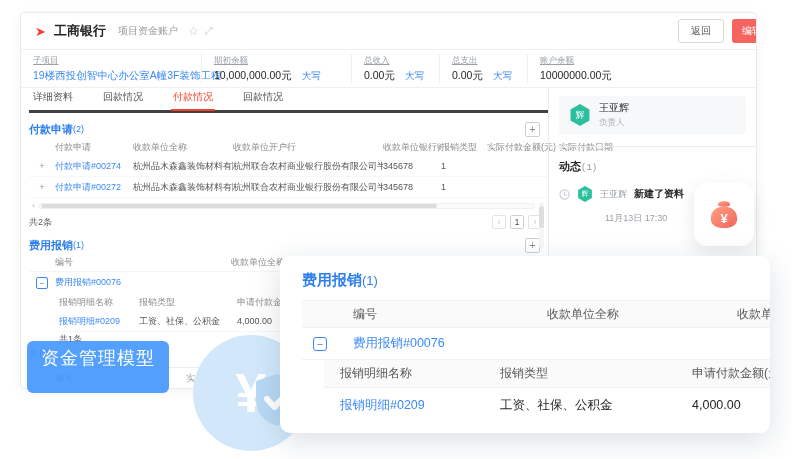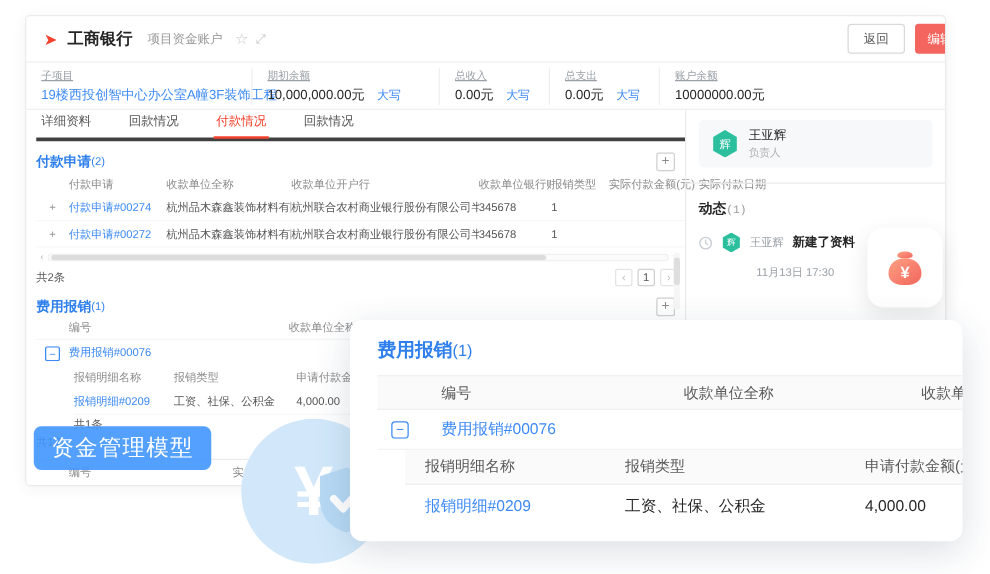--- a/index.html
+++ b/index.html
@@ -133,21 +133,21 @@
   .ov-minus { display:inline-block; width:14px; height:14px; border:1px solid var(--link,#3d8af5);
     border-radius:3px; color:var(--link,#3d8af5); font-size:11px; line-height:12px; text-align:center; cursor:pointer; }
   .ov-shrow { display:flex; align-items:center; height:28px; background:#fafafa; margin-left:22px;
     border-bottom:1px solid #f0f0f0; font-size:12px; color:#595959; }
   .osc0 { width:160px; padding-left:16px; } .osc1 { width:192px; padding-left:16px; }
   .osc2 { width:200px; padding-left:16px; }
   .ov-srow { display:flex; align-items:center; height:34px; margin-left:22px; font-size:12.5px; color:#262626; }
   .ov-lnk { color:var(--link,#3d8af5); cursor:pointer; }
 
   .model-badge { position:absolute; left:27px; top:341px; z-index:6;
-    background:rgba(64,150,254,.9); color:#fff; font-size:18px; padding:5px 14px 6px;
+    background:rgba(64,150,254,.9); color:#fff; font-size:18px; padding:5px 14px 23px;
     border-radius:6px; letter-spacing:1px; }
 </style>
 </head>
 <body>
 
 <div class="window">
 
   <div class="win-header">
     <span class="logo-arrow">➤</span>
     <span class="app-name">工商银行</span>

